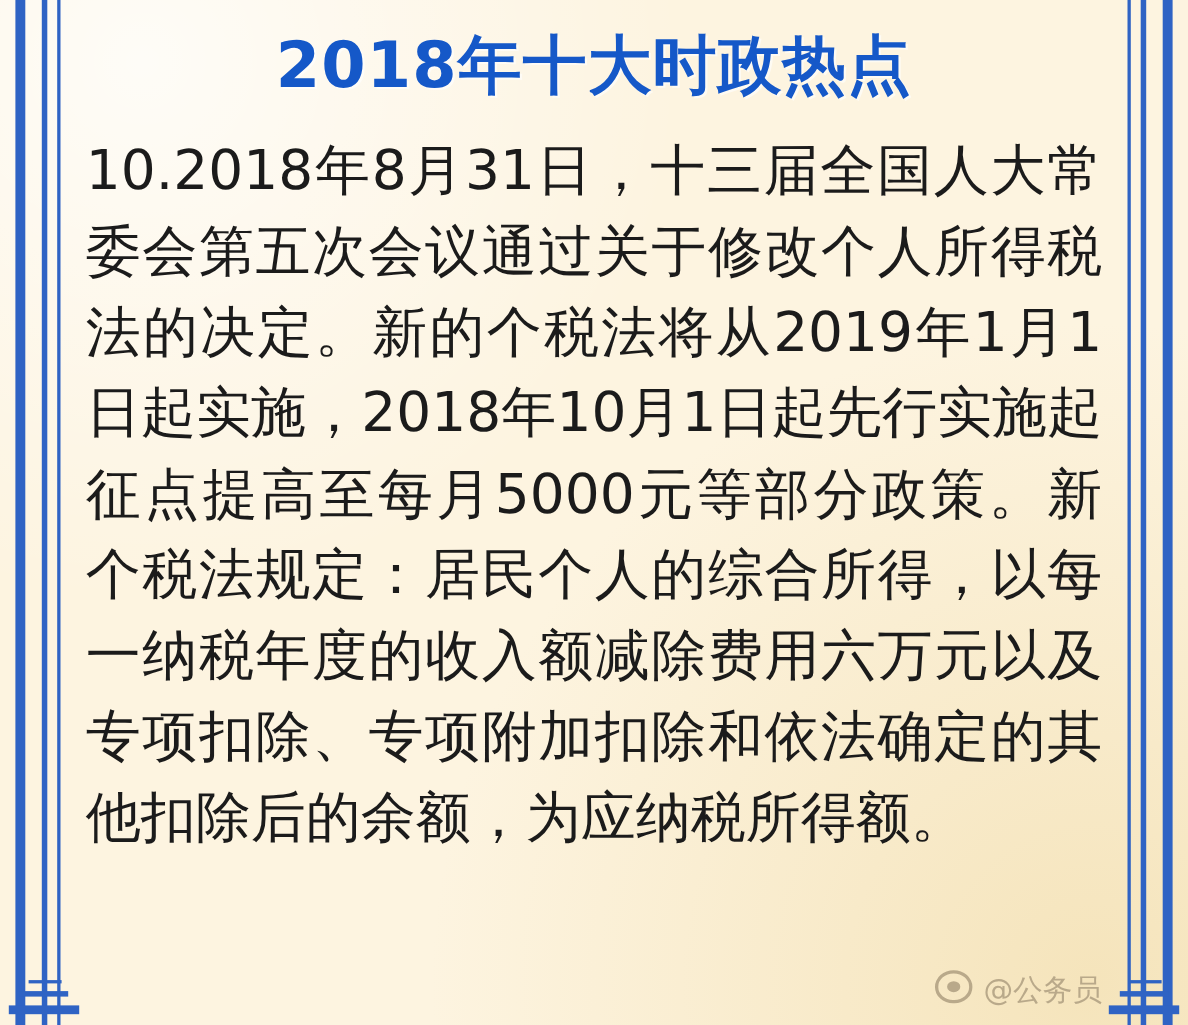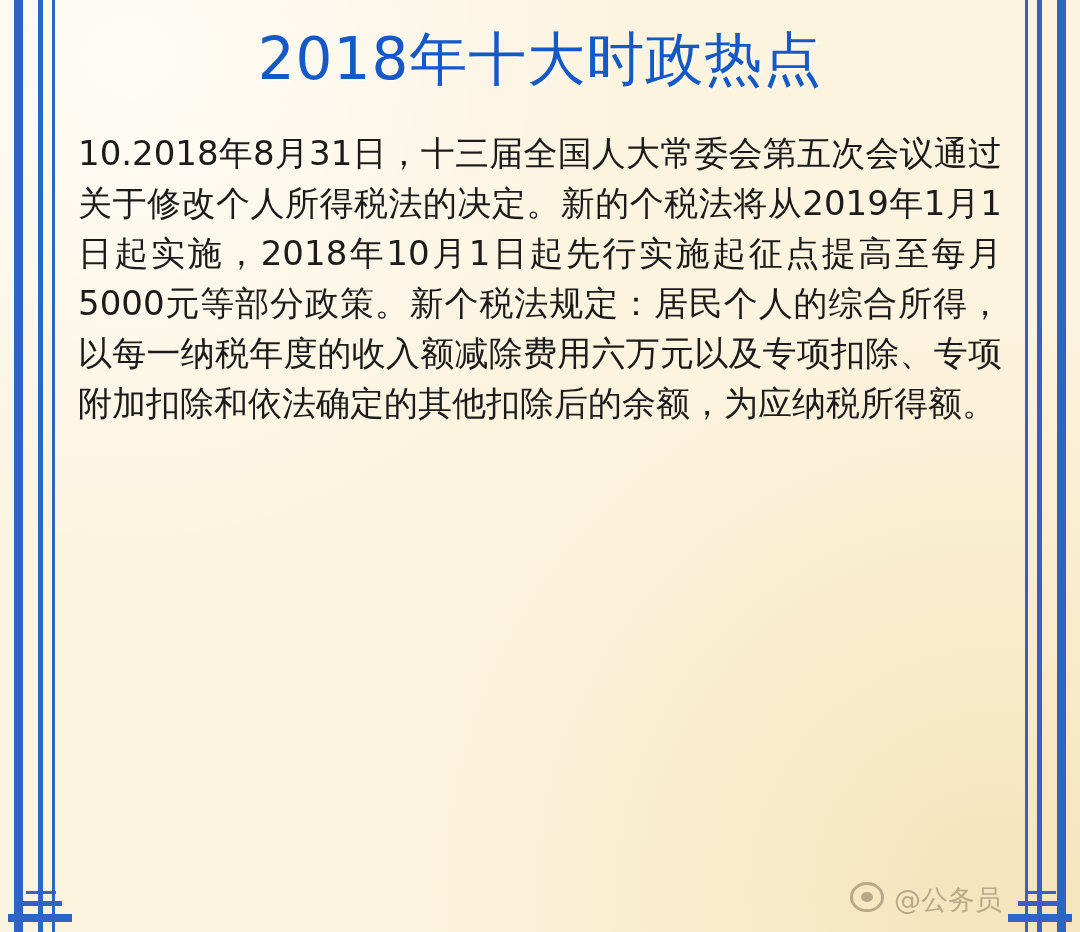--- a/index.html
+++ b/index.html
@@ -71,30 +71,30 @@
     right: 72px;
     top: 0;
     bottom: 0;
   }
 
   .title {
     margin: 26px 0 0 0;
     text-align: center;
     font-size: 58px;
     line-height: 1.15;
-    font-weight: normal;
+    font-weight: bold;
     color: #1558c8;
     letter-spacing: 1px;
     text-shadow: 2px 2px 0 rgba(255,255,255,0.6);
     font-family: "DejaVu Sans", "Liberation Sans", sans-serif;
   }
 
   .body-text {
-    margin: 36px 6px 0 6px;
-    font-size: 34px;
+    margin: 26px 6px 0 6px;
+    font-size: 50px;
     line-height: 1.47;
     color: #1b1b1b;
     text-align: justify;
     text-justify: inter-ideograph;
     font-family: "DejaVu Sans", "Liberation Sans", sans-serif;
   }
 
   
   .watermark {
     position: absolute;

